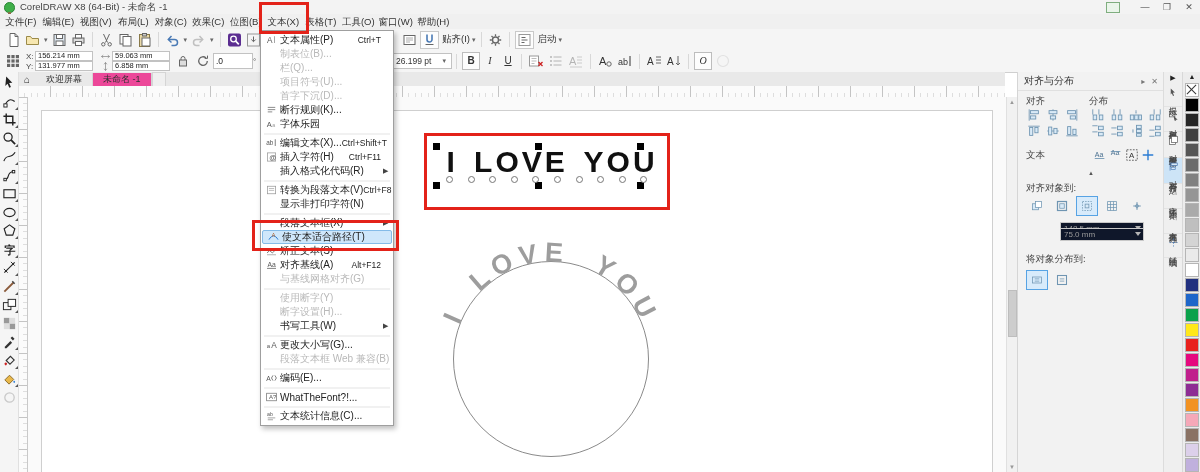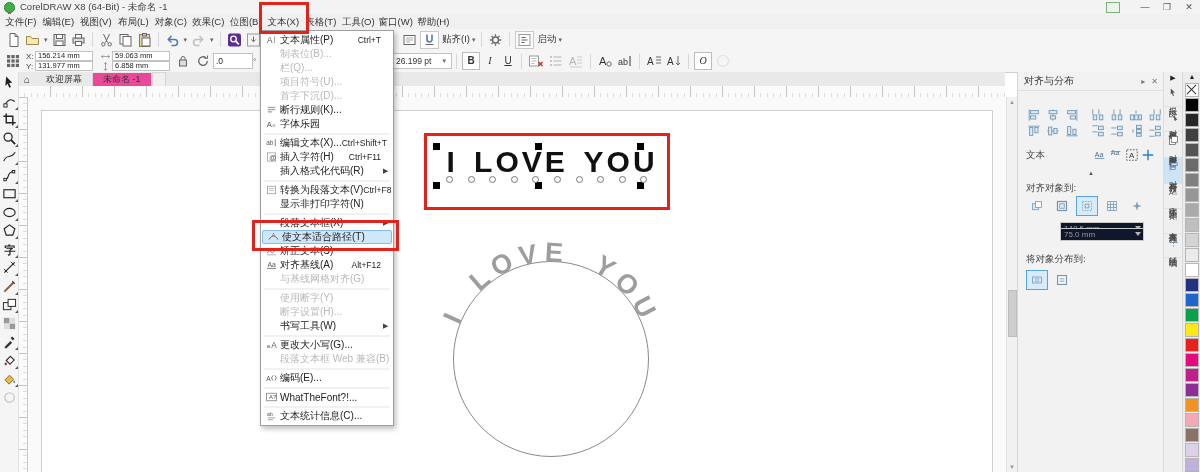--- a/index.html
+++ b/index.html
@@ -467,20 +467,24 @@
     <div class="varrow" style="top:0;">▲</div>
     <div class="vthumb"></div>
     <div class="varrow" style="bottom:0;">▼</div>
   </div>
 
   <div class="docker">
     <div class="dk-head">
       <span class="dk-title">对齐与分布</span>
       <span class="dk-btn">▸</span>
       <span class="dk-btn">✕</span>
+    </div>
+    <div class="dk-seclabels">
+      <span>对齐</span>
+      <span class="dist-lb">分布</span>
     </div>
     <div class="dk-grid" id="dk-align" style="left:8px;top:36px;grid-template-columns:repeat(3,16px);">
         <span class="dk-icbtn"><svg viewBox="0 0 16 16" width="100%" height="100%">
             <path d="M2.5 1.5v13" stroke="#6f95b2"></path>
             <rect x="4" y="3" width="9" height="3.6" fill="#d9eaf7" stroke="#6f95b2"></rect>
             <rect x="4" y="9" width="6" height="3.6" fill="#d9eaf7" stroke="#6f95b2"></rect>
           </svg></span>
         <span class="dk-icbtn"><svg viewBox="0 0 16 16" width="100%" height="100%">
             <path d="M8 1.5v13" stroke="#6f95b2"></path>
             <rect x="3.5" y="3" width="9" height="3.6" fill="#d9eaf7" stroke="#6f95b2"></rect>

